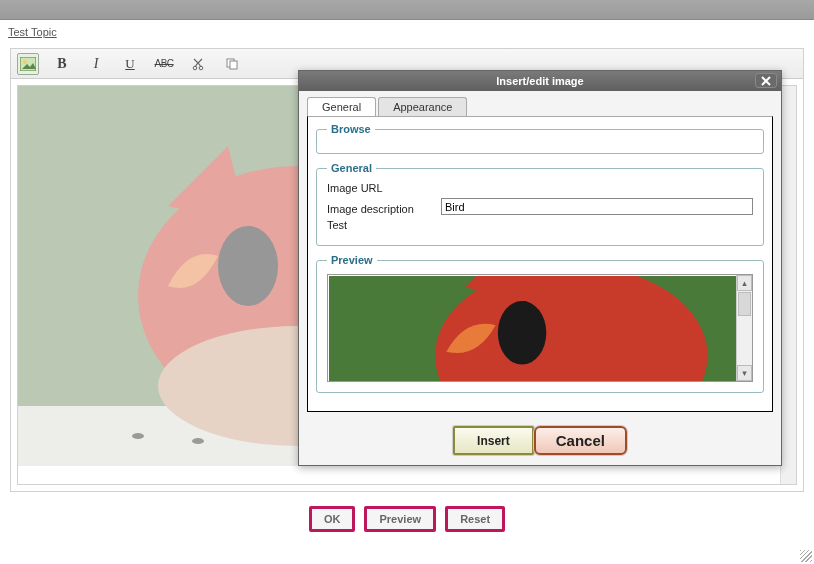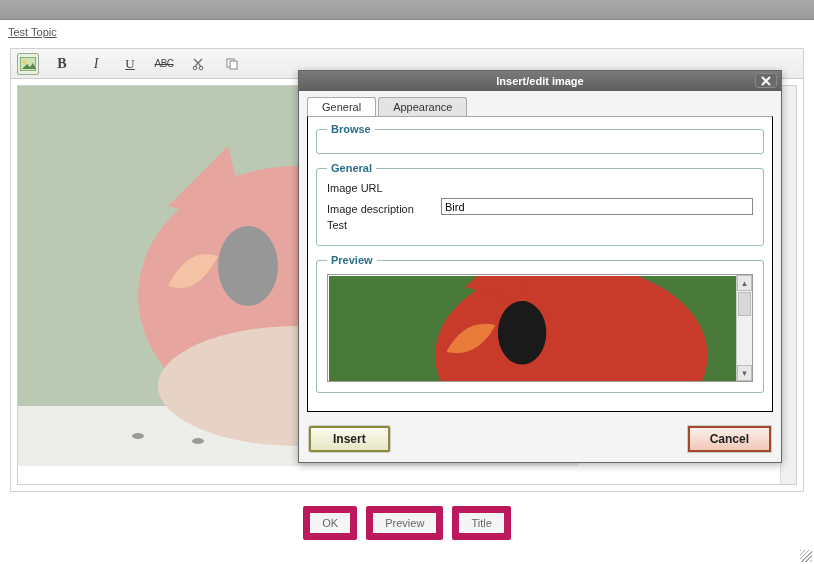--- a/index.html
+++ b/index.html
@@ -20,21 +20,21 @@
 .tb-img svg { width: 16px; height: 14px; }
 .tb-cut svg { width: 14px; height: 14px; }
 .tb-copy svg { width: 14px; height: 14px; }
 
 .editor-body { position: relative; height: 400px; border: 1px solid #d0d0d0; margin: 6px; background: #fff; overflow: hidden; }
 .editor-body .bg-img { position: absolute; left: 0; top: 0; width: 560px; height: 380px; opacity: 0.45; }
 .scrollbar-v { position: absolute; right: 0; top: 0; width: 16px; height: 100%; background: #f0f0f0; border-left: 1px solid #ddd; }
 .resize-grip { position: absolute; right: 2px; bottom: 2px; width: 12px; height: 12px; background: repeating-linear-gradient(135deg, #aaa, #aaa 1px, transparent 1px, transparent 3px); }
 
 .bottom-buttons { text-align: center; padding: 14px 0; }
-.bottom-buttons button { font-size: 11px; padding: 4px 12px; margin: 0 3px; background: #f5f5f5; border: 7px solid #be185d; border-radius: 2px; color: #666; cursor: pointer; }
+.bottom-buttons button { font-size: 11px; padding: 4px 12px; margin: 0 3px; background: #f5f5f5; border: 3px solid #be185d; border-radius: 2px; color: #666; cursor: pointer; font-weight: bold; }
 
 
 .dialog { position: absolute; left: 298px; top: 70px; width: 484px; border: 1px solid #666; box-shadow: 0 2px 8px rgba(0,0,0,0.3); background: #f4f4f4; z-index: 100; }
 .dialog-title { background: linear-gradient(#7a7a7a, #5f5f5f); color: #fff; font-size: 11px; font-weight: bold; text-align: center; padding: 4px 6px; position: relative; }
 .dialog-close { position: absolute; right: 4px; top: 2px; width: 22px; height: 15px; background: #6a6a6a; border: 1px solid #888; border-radius: 3px; display: flex; align-items: center; justify-content: center; cursor: pointer; }
 .dialog-close svg { width: 10px; height: 10px; }
 
 .dialog-tabs { display: flex; padding: 6px 8px 0 8px; background: #f4f4f4; }
 .tab { padding: 3px 14px; font-size: 11px; border: 1px solid #aaa; border-bottom: none; background: #e4e4e4; margin-right: 2px; cursor: pointer; border-radius: 3px 3px 0 0; color: #333; }
 .tab.active { background: #fff; }
@@ -52,23 +52,23 @@
 .field-label { flex: 0 0 114px; font-size: 11px; color: #222; }
 .field-row input { flex: 1; height: 17px; border: 1px solid #888; font-size: 11px; padding: 0 3px; }
 
 .preview-box { position: relative; height: 108px; border: 1px solid #999; background: #fff; overflow: hidden; }
 .preview-img { width: 408px; height: 104px; position: absolute; left: 1px; top: 1px; }
 .preview-scroll { position: absolute; right: 0; top: 0; width: 16px; height: 100%; background: #f0f0f0; border-left: 1px solid #ccc; }
 .preview-scroll .arrow { height: 16px; background: #e8e8e8; border: 1px solid #bbb; display: flex; align-items: center; justify-content: center; font-size: 9px; color: #666; }
 .preview-scroll .thumb { position: absolute; top: 17px; left: 1px; right: 1px; height: 24px; background: #d8d8d8; border: 1px solid #bbb; }
 .preview-scroll .arrow.down { position: absolute; bottom: 0; left: 0; right: 0; }
 
-.dialog-footer { padding: 14px 10px 10px 10px; display: flex; justify-content: space-between; background: #f4f4f4; }
+.dialog-footer { padding: 14px 10px 10px 10px; display: flex; justify-content: center; background: #f4f4f4; }
 .insert-btn { padding: 4px 22px; font-size: 12px; font-weight: bold; color: #222; background: linear-gradient(#fbfbef, #e6e6c4); border: 2px solid #8a8a3a; border-radius: 2px; box-shadow: 0 0 0 1px #ccc; cursor: pointer; }
-.cancel-btn { padding: 4px 20px; font-size: 12px; font-weight: bold; color: #222; background: linear-gradient(#fceee8, #f0c8b8); border: 2px solid #a04a2a; border-radius: 0; box-shadow: 0 0 0 1px #ccc; cursor: pointer; }
+.cancel-btn { padding: 4px 20px; font-size: 15px; font-weight: bold; color: #222; background: linear-gradient(#fceee8, #f0c8b8); border: 2px solid #a04a2a; border-radius: 6px; box-shadow: 0 0 0 1px #ccc; cursor: pointer; }
 
 
 .cardinal-svg { width: 100%; height: 100%; display: block; }
 </style>
 </head>
 <body>
 
 <div class="top-bar"></div>
 
 <div class="breadcrumb">
@@ -118,21 +118,21 @@
       <ellipse cx="320" cy="352" rx="6" ry="3" fill="#222"></ellipse>
     </svg>
     <div class="scrollbar-v"></div>
   </div>
   <div class="resize-grip"></div>
 </div>
 
 <div class="bottom-buttons">
   <button>OK</button>
   <button>Preview</button>
-  <button>Title</button>
+  <button>Reset</button>
 </div>
 
 <div class="dialog">
   <div class="dialog-title">
     <span>Insert/edit image</span>
     <span class="dialog-close">
       <svg viewBox="0 0 10 10">
           <path d="M1 1 L9 9 M9 1 L1 9" stroke="#fff" stroke-width="2"></path>
         </svg>
     </span>

